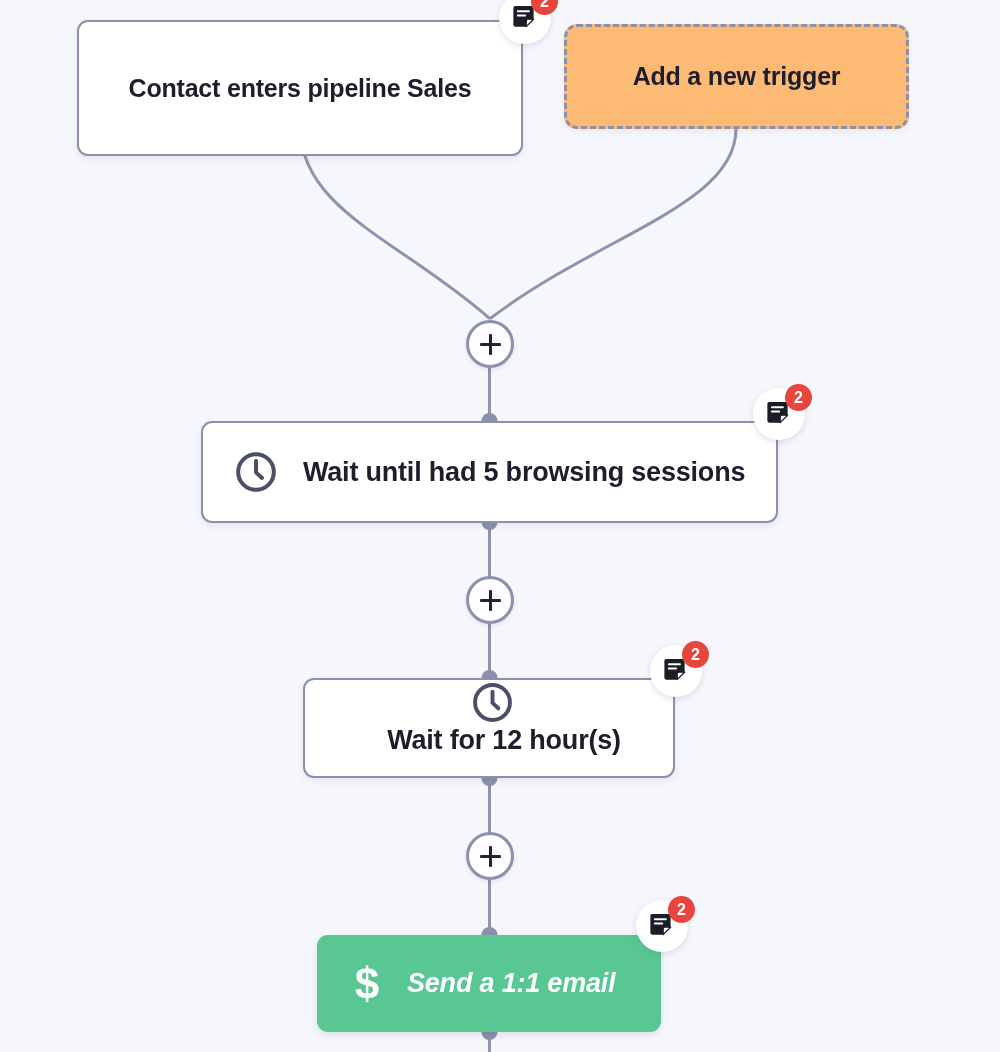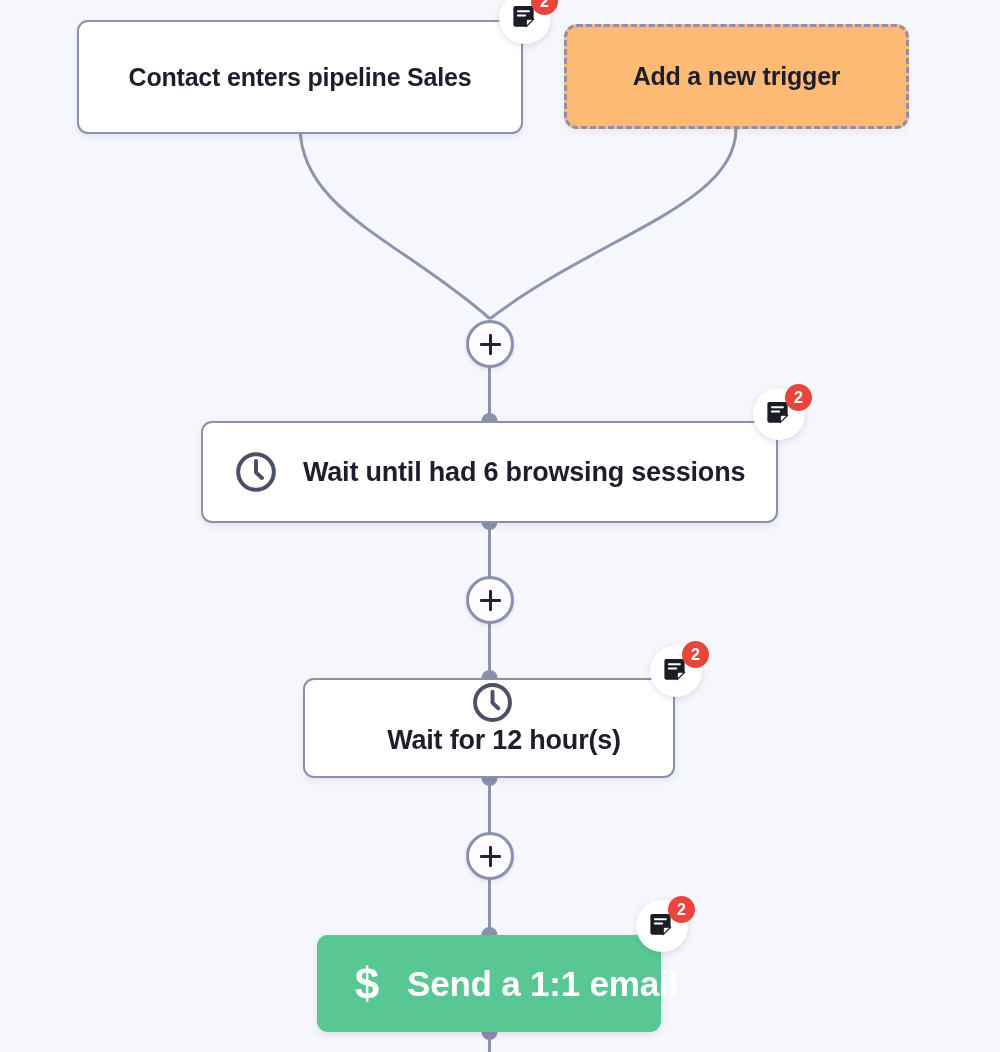--- a/index.html
+++ b/index.html
@@ -176,55 +176,55 @@
     <line class="wire" x1="489.5" y1="1032" x2="489.5" y2="1052"></line>
 
     <circle class="port-dot" cx="489.5" cy="421" r="8"></circle>
     <circle class="port-dot" cx="489.5" cy="522" r="8"></circle>
     <circle class="port-dot" cx="489.5" cy="678" r="8"></circle>
     <circle class="port-dot" cx="489.5" cy="778" r="8"></circle>
     <circle class="port-dot" cx="489.5" cy="935" r="8"></circle>
     <circle class="port-dot" cx="489.5" cy="1032" r="8"></circle>
   </svg>
 
-  <div class="node node-solid node-centered" style="left:77px; top:20px; width:446px; height:114px;">
+  <div class="node node-solid node-centered" style="left:77px; top:20px; width:446px; height:136px;">
     <span class="node-label" style="font-size:25px;">Contact enters pipeline Sales</span>
   </div>
 
   <div class="node node-dashed node-centered" style="left:564px; top:24px; width:345px; height:105px;">
     <span class="node-label" style="font-size:25px;">Add a new trigger</span>
   </div>
 
   <div class="node node-solid" style="left:201px; top:421px; width:577px; height:102px; padding-left:30px;">
     <span class="node-icon" style="width:46px; height:46px; margin-right:24px;">
       <svg width="46" height="46" viewBox="0 0 24 24" aria-hidden="true">
         <circle cx="12" cy="12" r="9.3" fill="none" stroke="#4b5068" stroke-width="2.1"></circle>
         <path d="M12 6.3 V12.2 L15.1 15.1" fill="none" stroke="#4b5068" stroke-width="2.1" stroke-linecap="round" stroke-linejoin="round"></path>
       </svg>
     </span>
-    <span class="node-label" style="font-size:27px;">Wait until had 6 browsing sessions</span>
+    <span class="node-label" style="font-size:27px;">Wait until had 5 browsing sessions</span>
   </div>
 
   <div class="node node-solid" style="left:303px; top:678px; width:372px; height:100px; padding-left:30px;flex-direction:column;">
     <span class="node-icon" style="width:45px; height:45px; margin-right:23px;">
       <svg width="45" height="45" viewBox="0 0 24 24" aria-hidden="true">
         <circle cx="12" cy="12" r="9.3" fill="none" stroke="#4b5068" stroke-width="2.1"></circle>
         <path d="M12 6.3 V12.2 L15.1 15.1" fill="none" stroke="#4b5068" stroke-width="2.1" stroke-linecap="round" stroke-linejoin="round"></path>
       </svg>
     </span>
     <span class="node-label" style="font-size:27px;">Wait for 12 hour(s)</span>
   </div>
 
   <div class="node node-green" style="left:317px; top:935px; width:344px; height:97px; padding-left:32px;">
     <span class="node-icon" style="width:36px; height:50px; margin-right:22px;">
       <svg width="36" height="50" viewBox="0 0 24 34" aria-hidden="true">
         <text x="12" y="27" text-anchor="middle" font-family="Liberation Sans, sans-serif" font-size="30" font-weight="bold" fill="#ffffff">$</text>
       </svg>
     </span>
-    <span class="node-label" style="font-size:35px;">Send a 1:1 email</span>
+    <span class="node-label" style="font-size:27px;font-style:italic;">Send a 1:1 email</span>
   </div>
 
   <div class="plus-btn" style="left:466px; top:320px;">
     <span></span>
   </div>
   <div class="plus-btn" style="left:466px; top:576px;">
     <span></span>
   </div>
   <div class="plus-btn" style="left:466px; top:832px;">
     <span></span>

